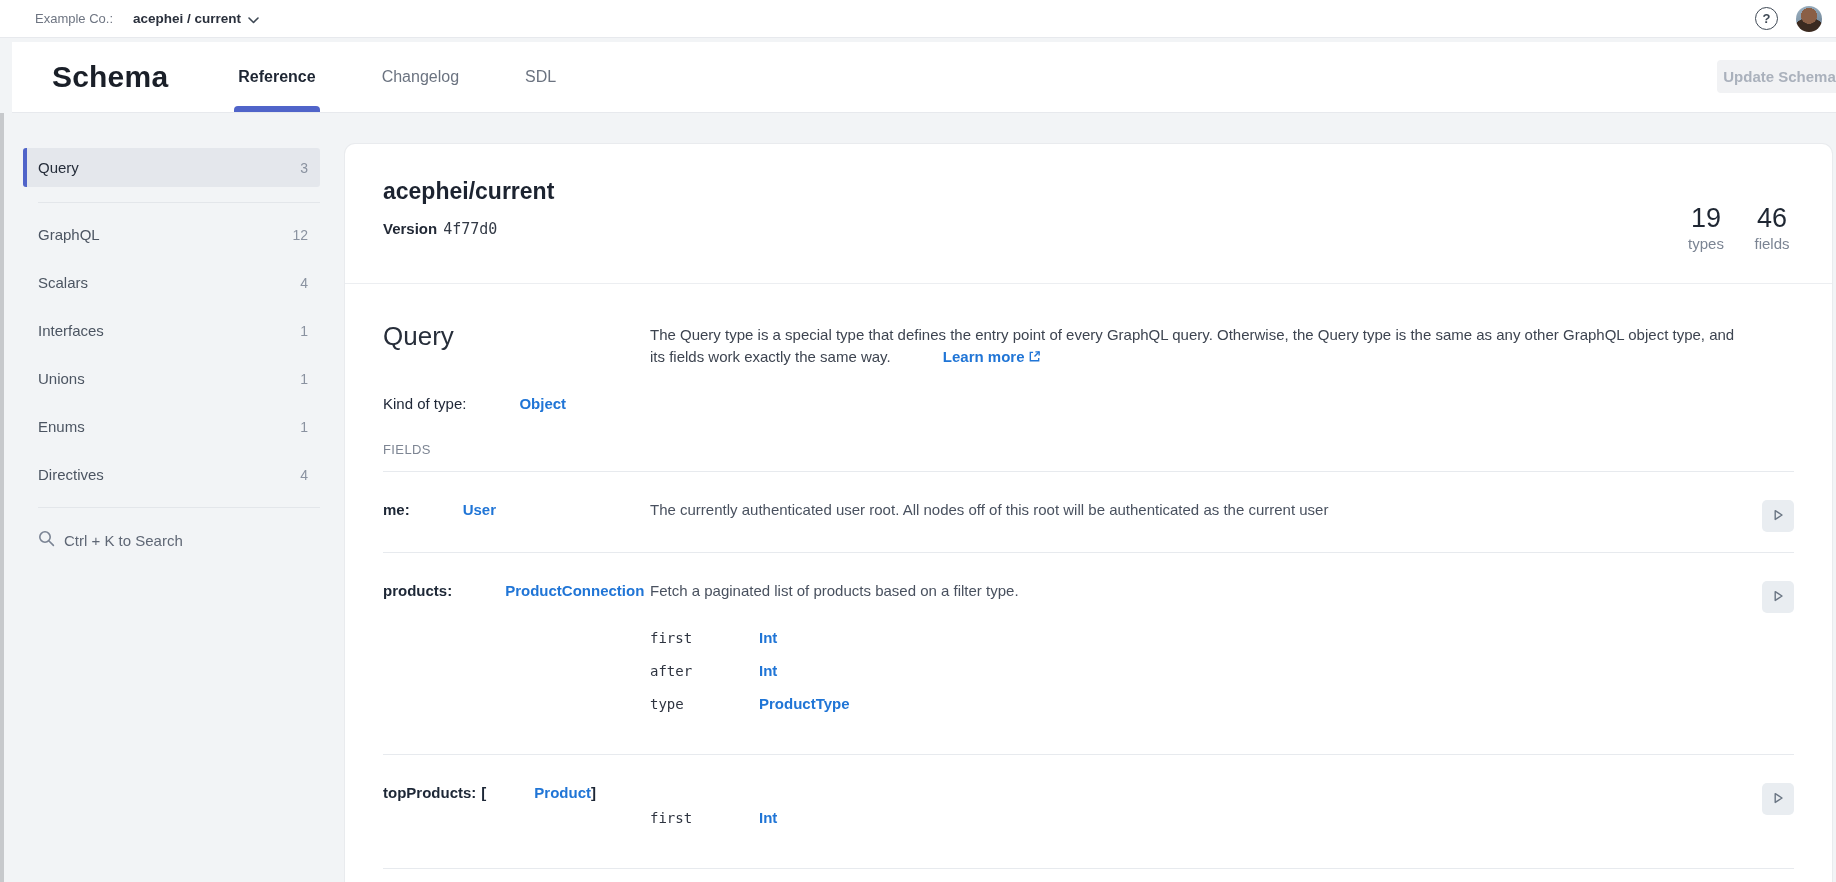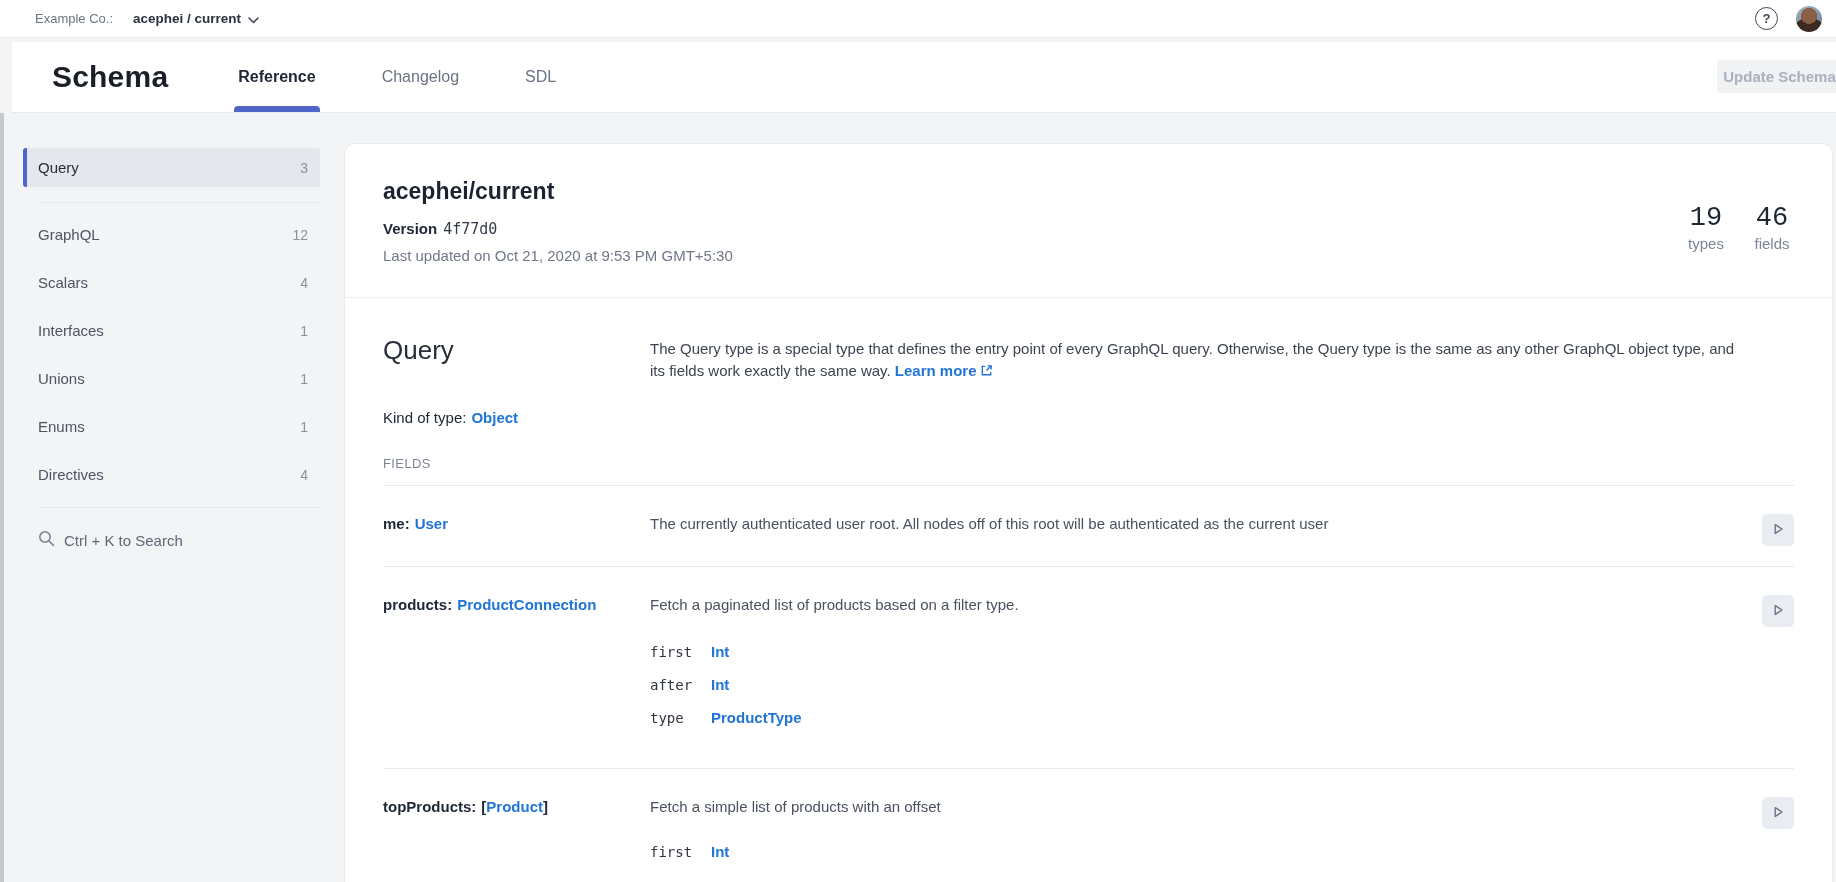--- a/index.html
+++ b/index.html
@@ -2,21 +2,21 @@
 <html><head>
 <meta charset="utf-8">
 <style>
   * { margin:0; padding:0; box-sizing:border-box; }
   html,body { width:1836px; height:882px; overflow:hidden; }
   body {
     font-family:"Liberation Sans","DejaVu Sans",sans-serif;
     background:#f2f4f6; color:#1c2330; position:relative;
   }
   .mono { font-family:"DejaVu Sans Mono","Liberation Mono",monospace; }
-  a.link { color:#2075d6; text-decoration:none; font-weight:600; cursor:pointer; }
+  a.link { color:#2075d6; text-decoration:none; font-weight:600; cursor:pointer;margin-left:48px; }
 
   
   .topbar {
     position:absolute; left:0; top:0; width:1836px; height:38px;
     background:#fff; border-bottom:1px solid #e7e9ed;
     display:flex; align-items:center; padding:0 14px 0 35px;
   }
   .org-label { font-size:13px; color:#6e7582; }
   .graph-selector { display:flex; align-items:center; gap:7px; margin-left:20px; cursor:pointer; }
   .graph-selector .sel-text { font-size:13.5px; font-weight:700; color:#2a303c; }
@@ -90,21 +90,21 @@
     padding:0 38px; overflow:hidden;
   }
   .card-head { padding-top:33px; display:flex; justify-content:space-between; }
   .graph-title { font-size:23px; font-weight:600; color:#1c2330; line-height:29px; }
   .version-line { margin-top:12px; font-size:15px; line-height:21px; color:#2c333f; }
   .version-label { font-weight:700; color:#222936; }
   .version-value { font-size:15px; color:#333a46; margin-left:6px; }
   .updated-line { margin-top:6px; font-size:15px; line-height:20px; color:#707887; }
   .stats { display:flex; gap:22px; margin-top:26px; }
   .stat { text-align:center; min-width:44px; }
-  .stat .num { font-size:27px; color:#1f2733; line-height:30px;font-family:Liberation Mono, monospace; }
+  .stat .num { font-size:27px; color:#1f2733; line-height:30px; }
   .stat .lbl { font-size:15px; color:#7b8493; margin-top:2px; }
   .head-divider { border:none; border-top:1px solid #eceef1; margin:31px -38px 0; }
 
   
   .type-section { padding-top:40px; }
   .type-top { display:flex; }
   .col-name { width:267px; flex:none; }
   .type-name { font-size:26px; font-weight:400; color:#272e3a; line-height:32px; margin-top:-4px; }
   .type-desc { max-width:1100px; font-size:15px; line-height:22px; color:#3d4450; }
   .ext-icon { display:inline-block; vertical-align:-1px; margin-left:3px; }
@@ -209,21 +209,20 @@
   </aside>
 
   <div class="card">
 
     <div class="card-head">
       <div>
         <div class="graph-title">acephei/current</div>
         <div class="version-line">
           <span class="version-label">Version</span><span class="version-value mono">4f77d0</span>
         </div>
-        <div class="updated-line">Last updated on Oct 21, 2020 at 9:53 PM GMT+5:30</div>
       </div>
       <div class="stats">
         <div class="stat">
           <div class="num">19</div>
           <div class="lbl">types</div>
         </div>
         <div class="stat">
           <div class="num">46</div>
           <div class="lbl">fields</div>
         </div>
@@ -308,21 +307,20 @@
         </div>
 
         <div class="field-row">
           <div class="col-name field-name">
             <span class="field-label">topProducts:</span>
               <span>[</span>
               <a class="link">Product</a>
               <span>]</span>
           </div>
           <div class="field-body">
-            <div class="field-desc">Fetch a simple list of products with an offset</div>
             <div class="args" style="margin-top:10px;">
               <div class="arg-row">
                 <span class="arg-name mono">first</span>
                 <a class="link arg-type">Int</a>
               </div>
             </div>
           </div>
           <div class="field-action">
             <button class="play-btn">
               <span><svg width="14" height="14" viewBox="0 0 14 14">

